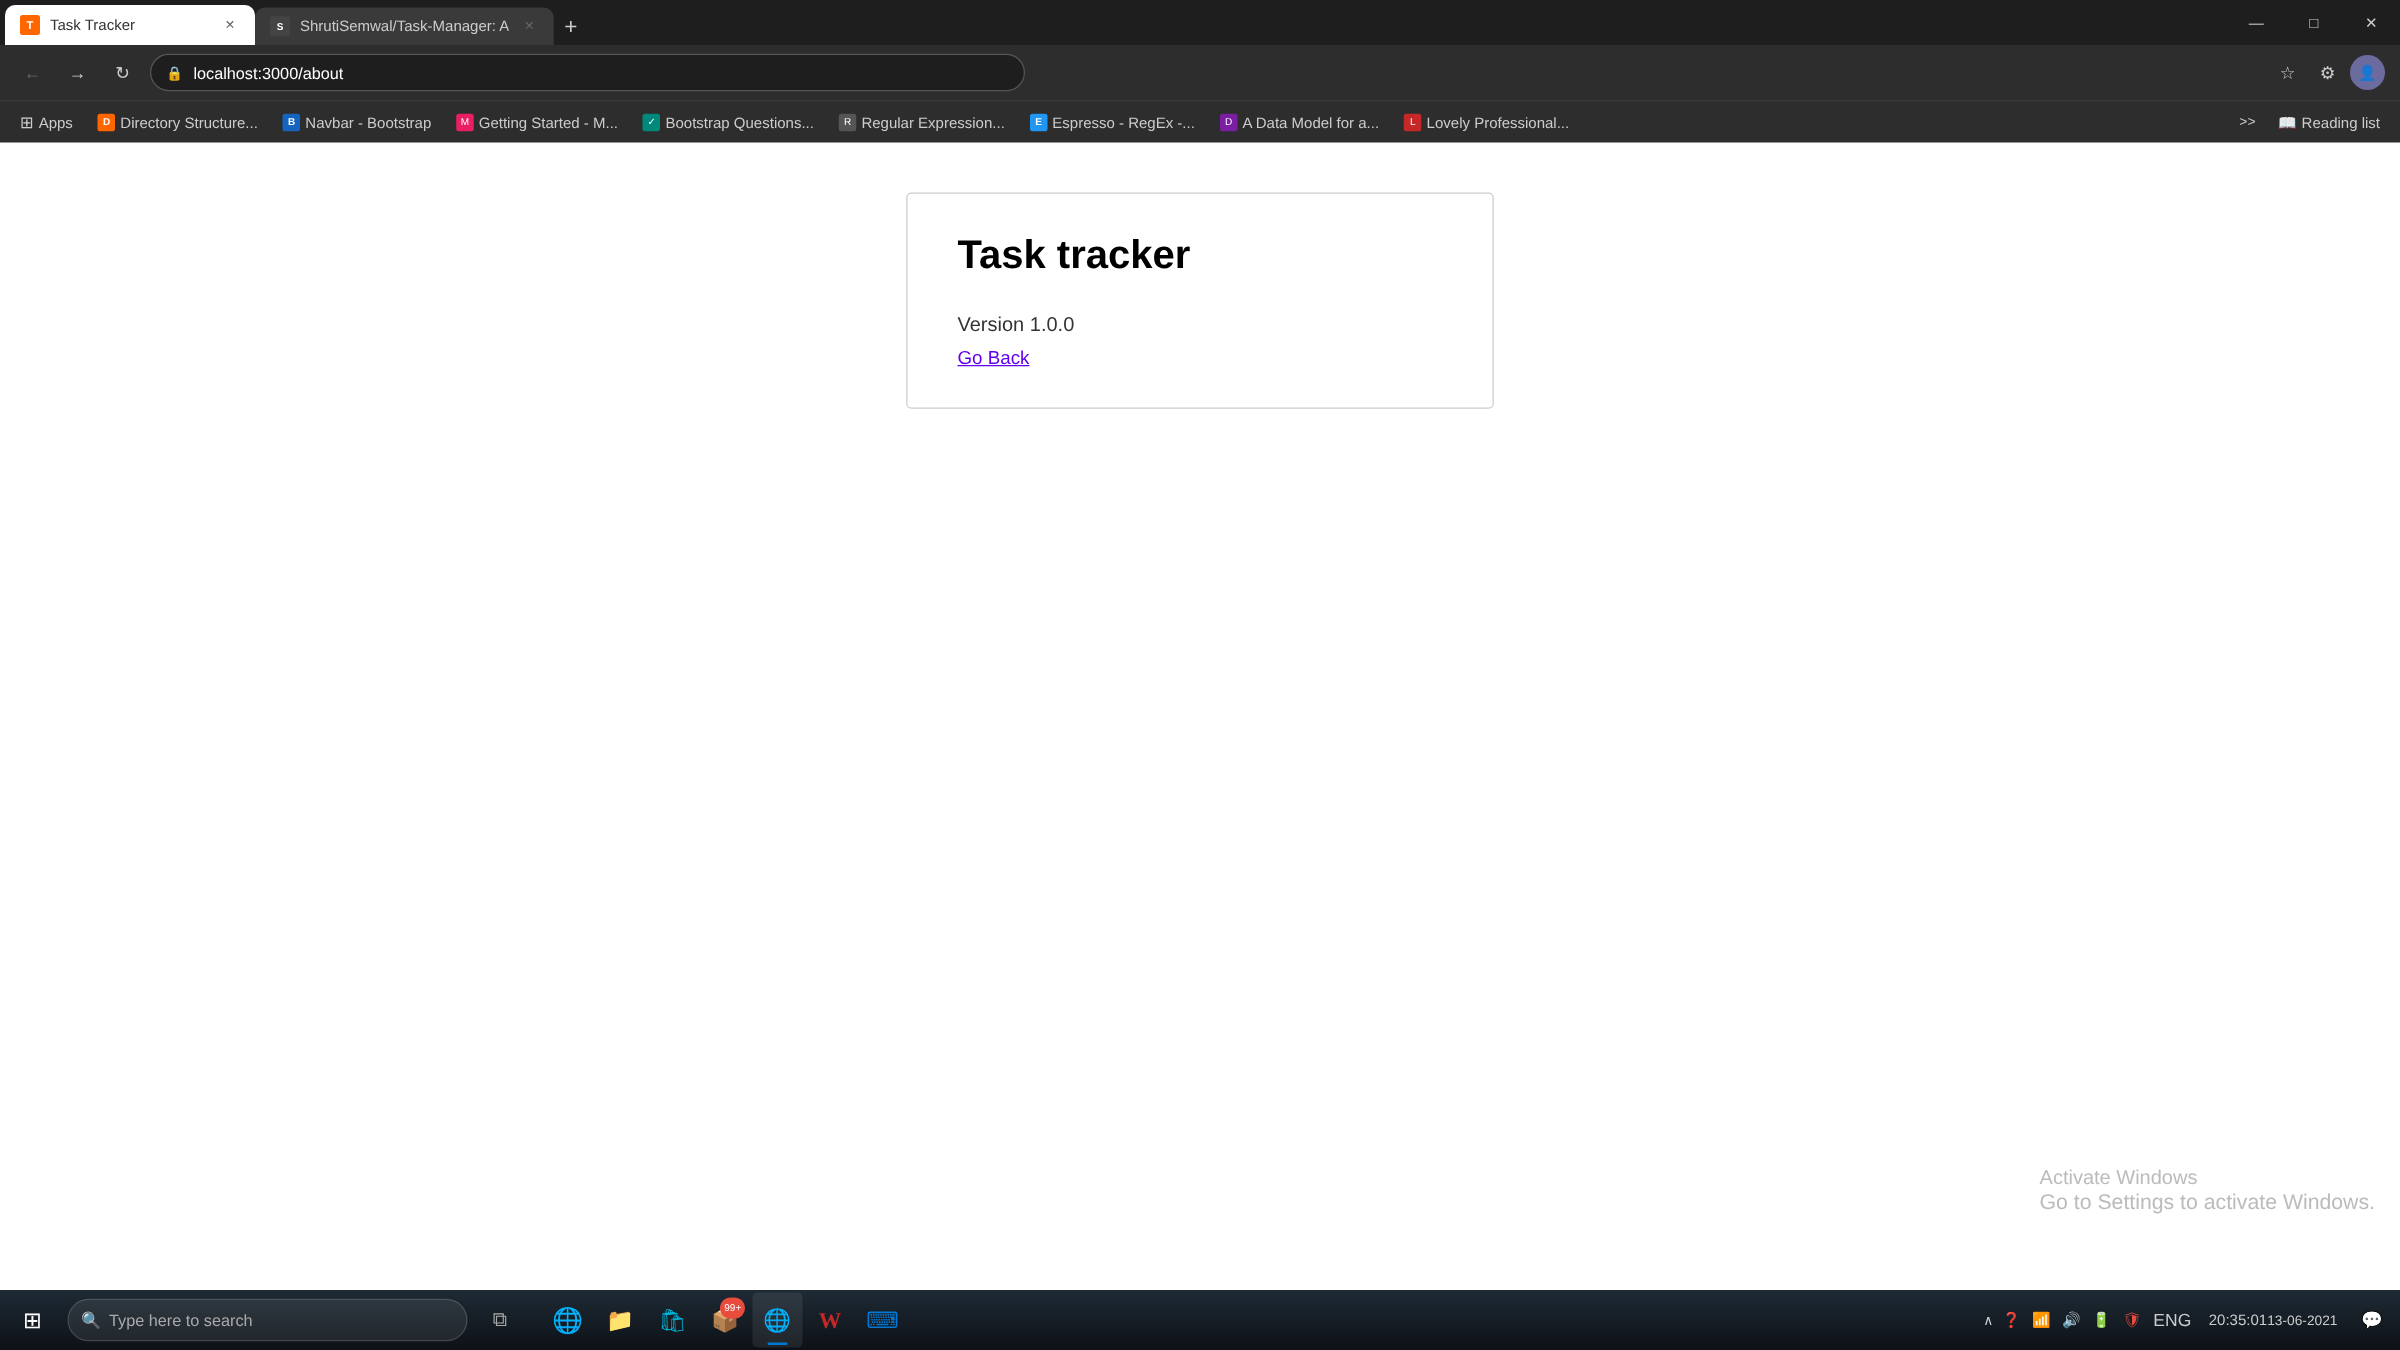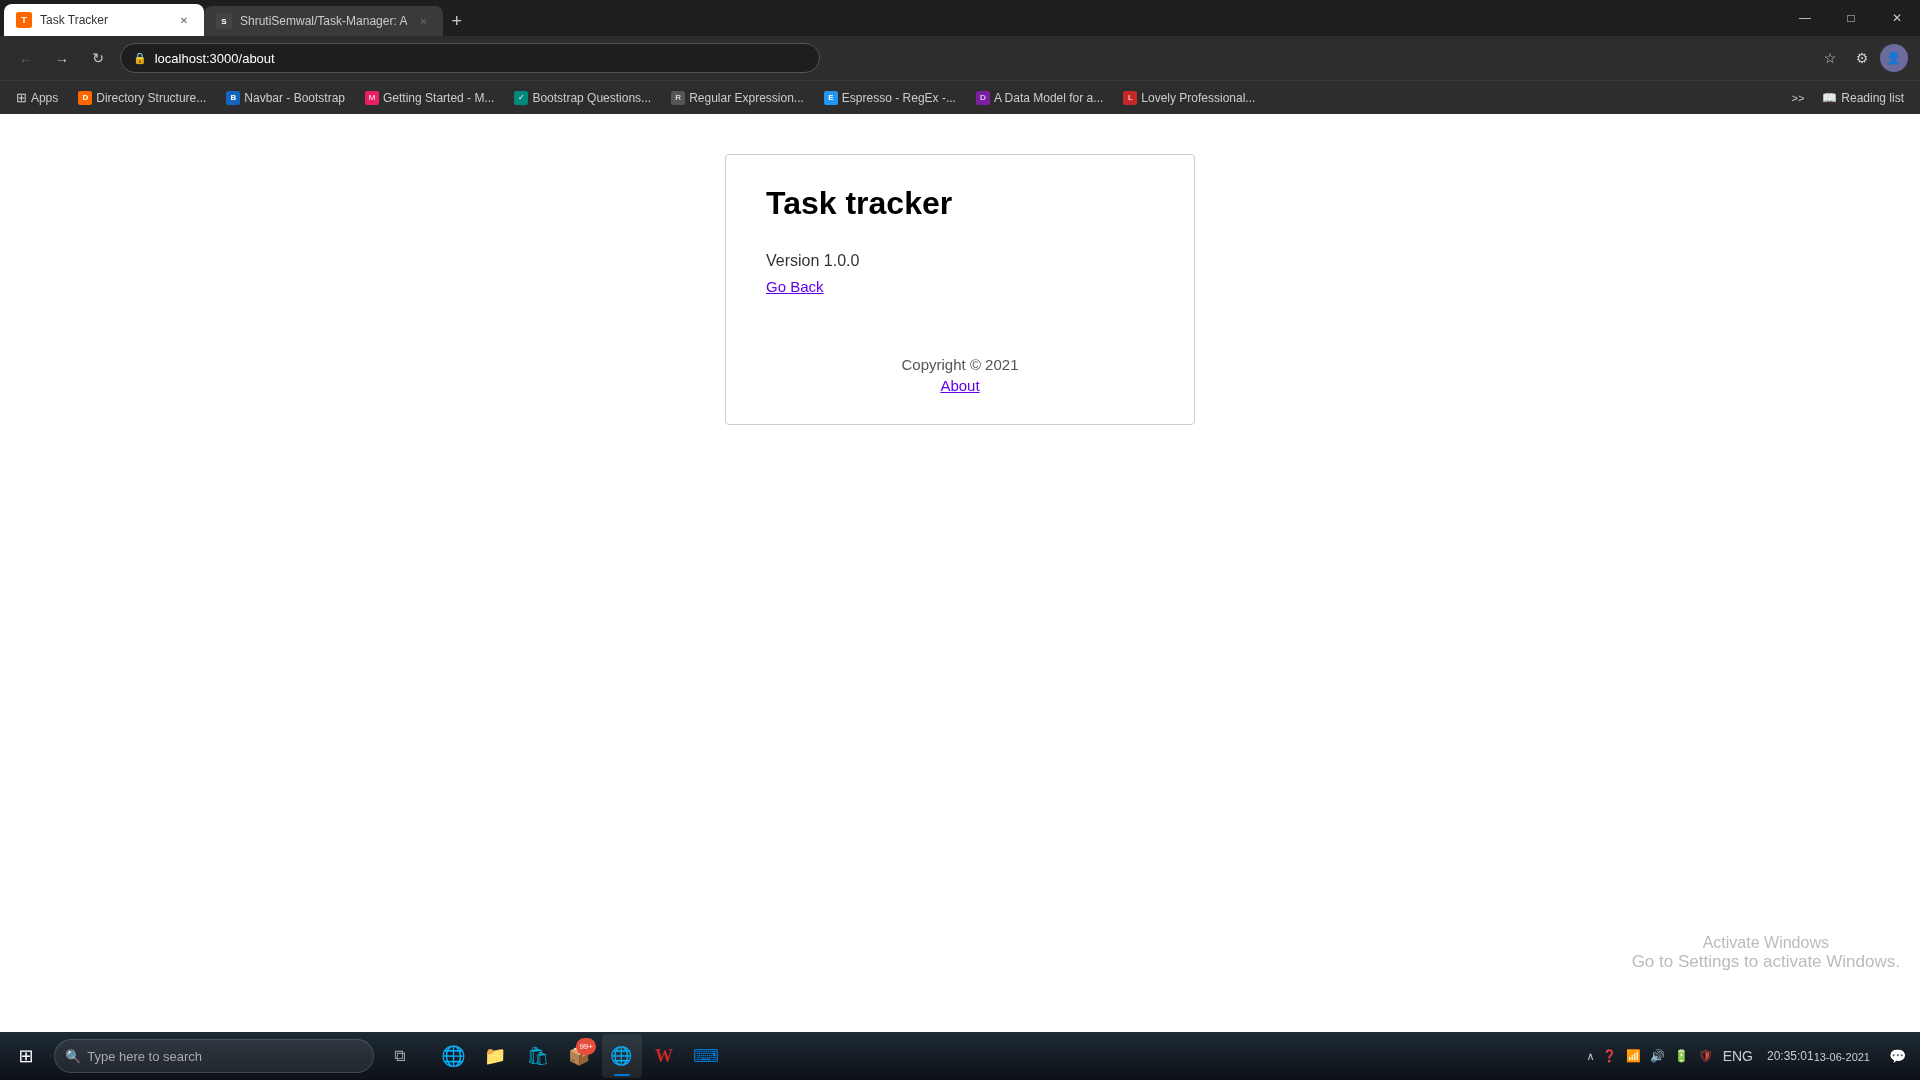--- a/index.html
+++ b/index.html
@@ -266,21 +266,21 @@
       cursor: pointer;
       display: block;
       text-align: center;
     }
 
     
     .activate-windows {
       position: absolute;
       bottom: 60px;
       right: 20px;
-      text-align: center;
+      text-align: left;
     }
     .activate-title {
       color: #bbb;
       font-size: 16px;
       font-weight: 400;
     }
     .activate-subtitle {
       color: #bbb;
       font-size: 17px;
     }
@@ -517,24 +517,20 @@
       <span>📖</span>
       <span>Reading list</span>
     </div>
   </div>
 
   <div class="web-content">
     <div class="app-card">
       <div class="app-title">Task tracker</div>
       <div class="app-version">Version 1.0.0</div>
       <a class="go-back-link">Go Back</a>
-      <div class="app-footer">
-        <div class="copyright-text">Copyright © 2021</div>
-        <a class="about-link">About</a>
-      </div>
     </div>
 
     <div class="activate-windows">
       <div class="activate-title">Activate Windows</div>
       <div class="activate-subtitle">Go to Settings to activate Windows.</div>
     </div>
   </div>
 
   <div class="taskbar">
     <div class="start-btn">⊞</div>

